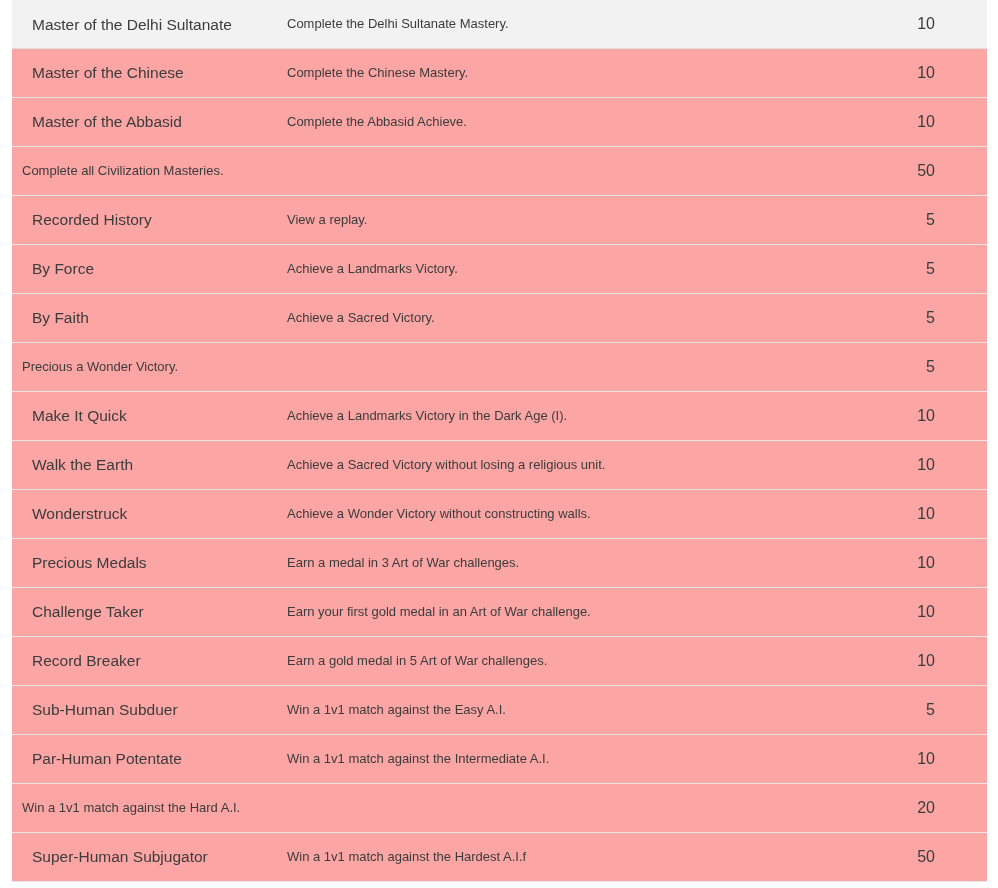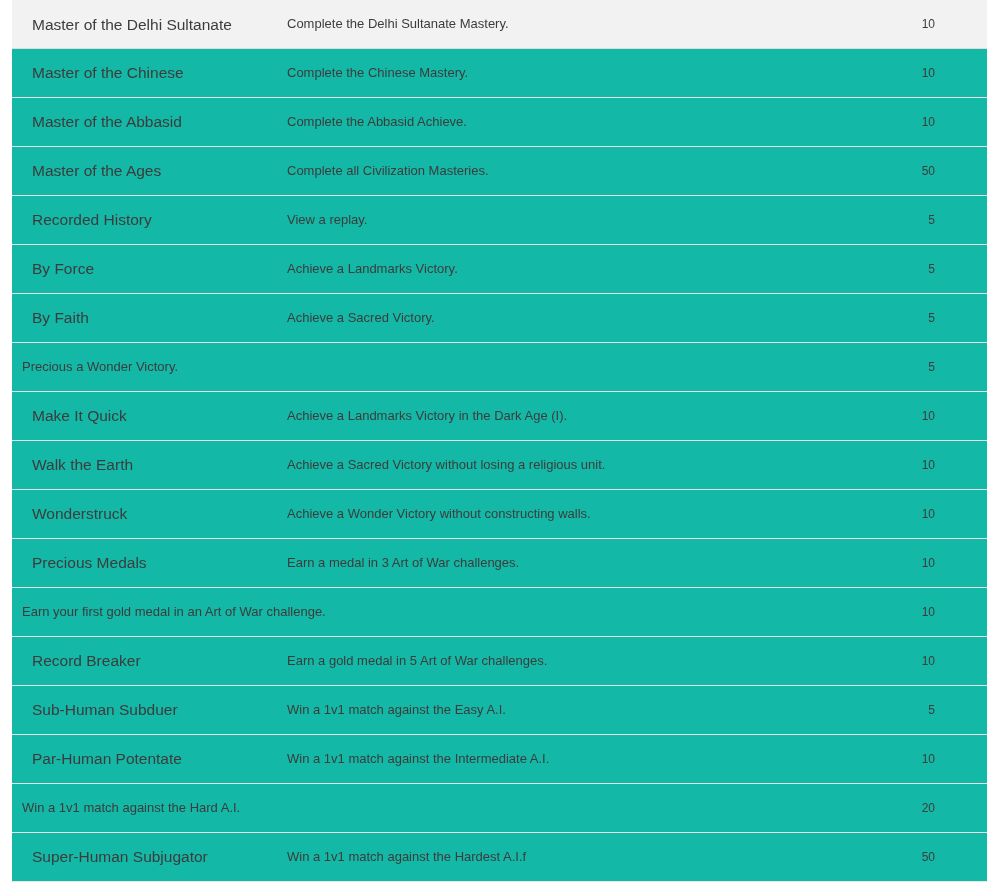--- a/index.html
+++ b/index.html
@@ -22,21 +22,21 @@
     position: relative;
   }
 
   .ach-row {
     display: flex;
     align-items: center;
     width: 975px;
     margin-left: 12px;
     height: 49px;
     border-bottom: 1px solid #e6e6e6;
-    background: #14b8a6;
+    background: #fca5a5;
     position: relative;
   }
 
   .ach-row.is-highlighted {
     background: #f2f2f2;
     border-bottom-color: #dddddd;
   }
 
   .ach-row.is-wrapped .col-name {
     line-height: 17px;
@@ -63,21 +63,21 @@
     font-size: 13px;
     line-height: 20px;
     text-align: left;
   }
 
   .col-points {
     width: 140px;
     min-width: 140px;
     padding-right: 52px;
     color: #3c3c3c;
-    font-size: 12px;
+    font-size: 16px;
     line-height: 20px;
     text-align: right;
   }
 </style>
 </head>
 <body>
 
 <div id="achievements-table">
     <div class="ach-row is-highlighted is-wrapped">
       <div class="col-name">Master of the Delhi Sultanate</div>
@@ -88,21 +88,20 @@
       <div class="col-name">Master of the Chinese</div>
       <div class="col-desc">Complete the Chinese Mastery.</div>
       <div class="col-points">10</div>
     </div>
     <div class="ach-row">
       <div class="col-name">Master of the Abbasid</div>
       <div class="col-desc">Complete the Abbasid Achieve.</div>
       <div class="col-points">10</div>
     </div>
     <div class="ach-row">
-      <div class="col-name">Master of the Ages</div>
       <div class="col-desc">Complete all Civilization Masteries.</div>
       <div class="col-points">50</div>
     </div>
     <div class="ach-row">
       <div class="col-name">Recorded History</div>
       <div class="col-desc">View a replay.</div>
       <div class="col-points">5</div>
     </div>
     <div class="ach-row">
       <div class="col-name">By Force</div>
@@ -132,20 +131,21 @@
       <div class="col-name">Wonderstruck</div>
       <div class="col-desc">Achieve a Wonder Victory without constructing walls.</div>
       <div class="col-points">10</div>
     </div>
     <div class="ach-row">
       <div class="col-name">Precious Medals</div>
       <div class="col-desc">Earn a medal in 3 Art of War challenges.</div>
       <div class="col-points">10</div>
     </div>
     <div class="ach-row">
+      <div class="col-name">Challenge Taker</div>
       <div class="col-desc">Earn your first gold medal in an Art of War challenge.</div>
       <div class="col-points">10</div>
     </div>
     <div class="ach-row">
       <div class="col-name">Record Breaker</div>
       <div class="col-desc">Earn a gold medal in 5 Art of War challenges.</div>
       <div class="col-points">10</div>
     </div>
     <div class="ach-row">
       <div class="col-name">Sub-Human Subduer</div>

